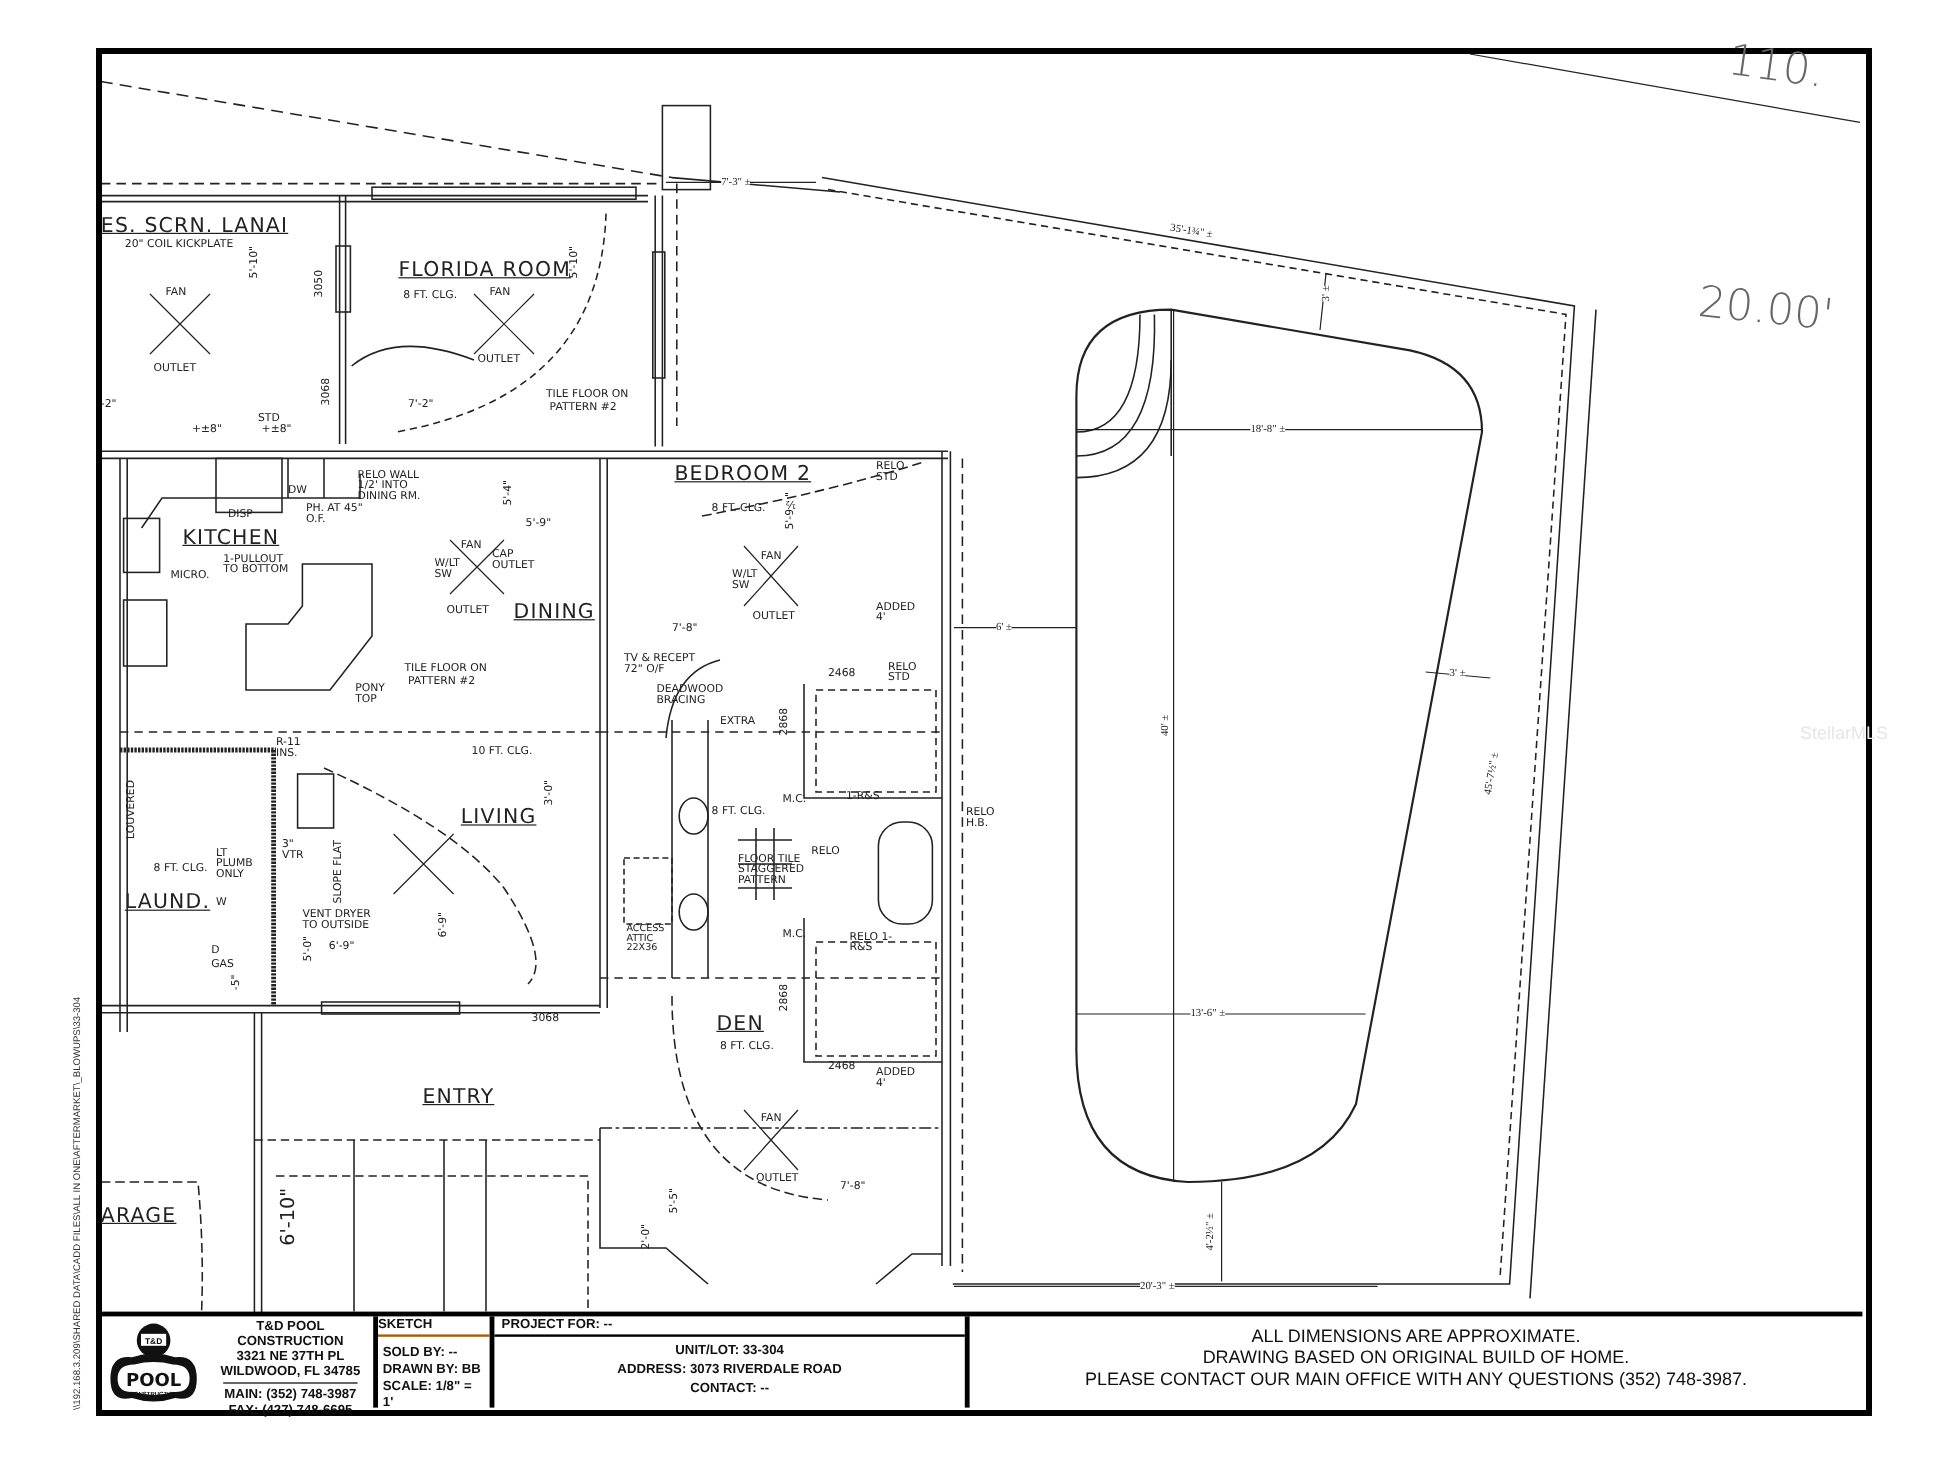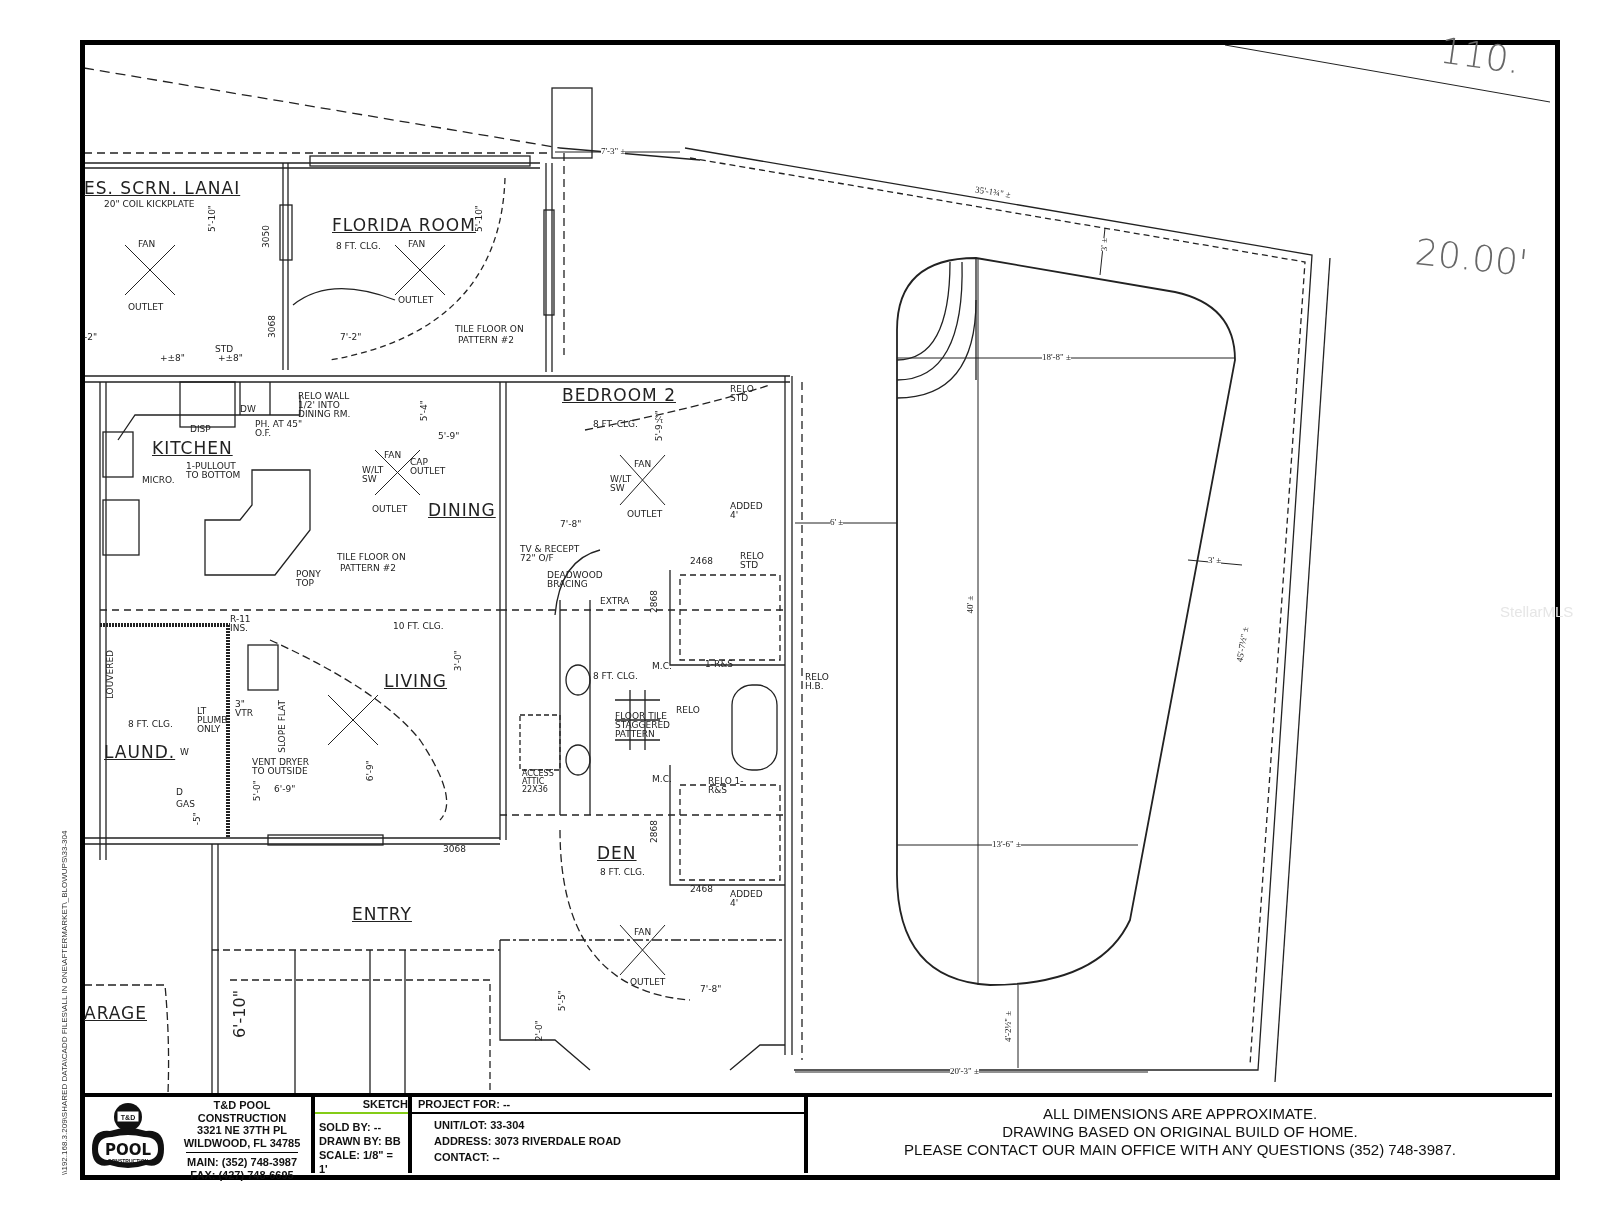--- a/index.html
+++ b/index.html
@@ -12,27 +12,27 @@
   .note{font-size:9px;}
   .dim{font-size:9px;font-family:"Liberation Serif",serif;}
   .big{font-family:"DejaVu Sans",sans-serif;font-weight:200;color:#666;font-size:36px;}
   .tb{position:absolute;left:80px;top:1093px;width:1472px;height:80px;border-top:4px solid #000;box-sizing:border-box;}
   .tb-cell{position:absolute;top:0;height:76px;box-sizing:border-box;border-right:4px solid #000;font-family:"Liberation Sans",sans-serif;font-weight:bold;}
   .tb-company{left:0;width:235px;}
   .tb-sketch{left:235px;width:97px;}
   .tb-project{left:332px;width:396px;}
   .tb-notes{left:728px;width:744px;border-right:none;font-weight:normal;}
   .tb-line{font-size:11px;line-height:14px;}
-  .tb-head{border-bottom:2px solid #84cc16;height:15px;text-align:right;font-size:11px;line-height:15px;}
+  .tb-head{border-bottom:2px solid #a16207;height:15px;text-align:left;font-size:11px;line-height:15px;}
   .logo{position:absolute;left:4px;top:2px;width:88px;height:72px;}
   .company-text{position:absolute;left:92px;top:2px;width:140px;text-align:center;font-size:11px;line-height:12.5px;}
   .company-text .rule{border-top:1px solid #000;margin:3px 14px;}
   .sk-body{padding:6px 4px;}
   .pj-head{border-bottom:2px solid #000;height:15px;padding-left:6px;font-size:11px;line-height:15px;}
-  .pj-body{padding:3px 22px;}
+  .pj-body{padding:3px 9px;text-align:center;}
   .notes-text{text-align:center;font-size:15px;line-height:18px;padding-top:8px;font-family:"Liberation Sans",sans-serif;}
   .side-path{position:absolute;left:60px;top:1175px;transform:rotate(-90deg);transform-origin:0 0;font-size:8px;color:#333;white-space:nowrap;}
   .watermark{position:absolute;left:1500px;top:603px;font-size:15px;color:#e6e6e6;font-family:"Liberation Sans",sans-serif;}
 </style>
 </head>
 <body>
 
 <div id="sheet">
 
   <svg class="plan" width="1622" height="1217" viewBox="0 0 1622 1217" fill="none" stroke="#222" stroke-width="1.3">
@@ -187,21 +187,21 @@
   <div class="lbl note" style="left:656px;top:706px;margin-left:20px;">RELO</div>
   <div class="lbl note" style="left:805px;top:673px;width:30px;white-space:normal;">RELO H.B.</div>
   <div class="lbl note" style="left:522px;top:770px;width:36px;white-space:normal;font-size:8px;">ACCESS ATTIC 22X36</div>
   <div class="lbl note" style="left:652px;top:775px;">M.C.</div>
   <div class="lbl note" style="left:708px;top:777px;width:40px;white-space:normal;">RELO 1-R&amp;S</div>
   <div class="lbl note" style="left:730px;top:890px;width:34px;white-space:normal;">ADDED 4'</div>
   <div class="lbl note" style="left:634px;top:928px;">FAN</div>
   <div class="lbl note" style="left:630px;top:978px;">OUTLET</div>
   <div class="lbl note" style="left:230px;top:615px;width:30px;white-space:normal;">R-11 INS.</div>
   <div class="lbl note" style="left:106px;top:650px;writing-mode:vertical-rl;transform:rotate(180deg);">LOUVERED</div>
-  <div class="lbl note" style="left:197px;top:707px;width:34px;white-space:normal;">LT PLUMB ONLY</div>
+  <div class="lbl note" style="left:180px;top:707px;width:34px;white-space:normal;">LT PLUMB ONLY</div>
   <div class="lbl note" style="left:235px;top:700px;width:26px;white-space:normal;">3" VTR</div>
   <div class="lbl note" style="left:252px;top:758px;width:64px;white-space:normal;">VENT DRYER TO OUTSIDE</div>
   <div class="lbl note" style="left:278px;top:700px;writing-mode:vertical-rl;transform:rotate(180deg);">SLOPE FLAT</div>
   <div class="lbl note" style="left:176px;top:800px;">GAS</div>
   <div class="lbl note" style="left:180px;top:748px;">W</div>
   <div class="lbl note" style="left:176px;top:788px;">D</div>
   <div class="lbl note" style="left:128px;top:720px;">8 FT. CLG.</div>
   <div class="lbl note" style="left:393px;top:622px;">10 FT. CLG.</div>
   <div class="lbl note" style="left:593px;top:420px;">8 FT. CLG.</div>
   <div class="lbl note" style="left:600px;top:868px;">8 FT. CLG.</div>

